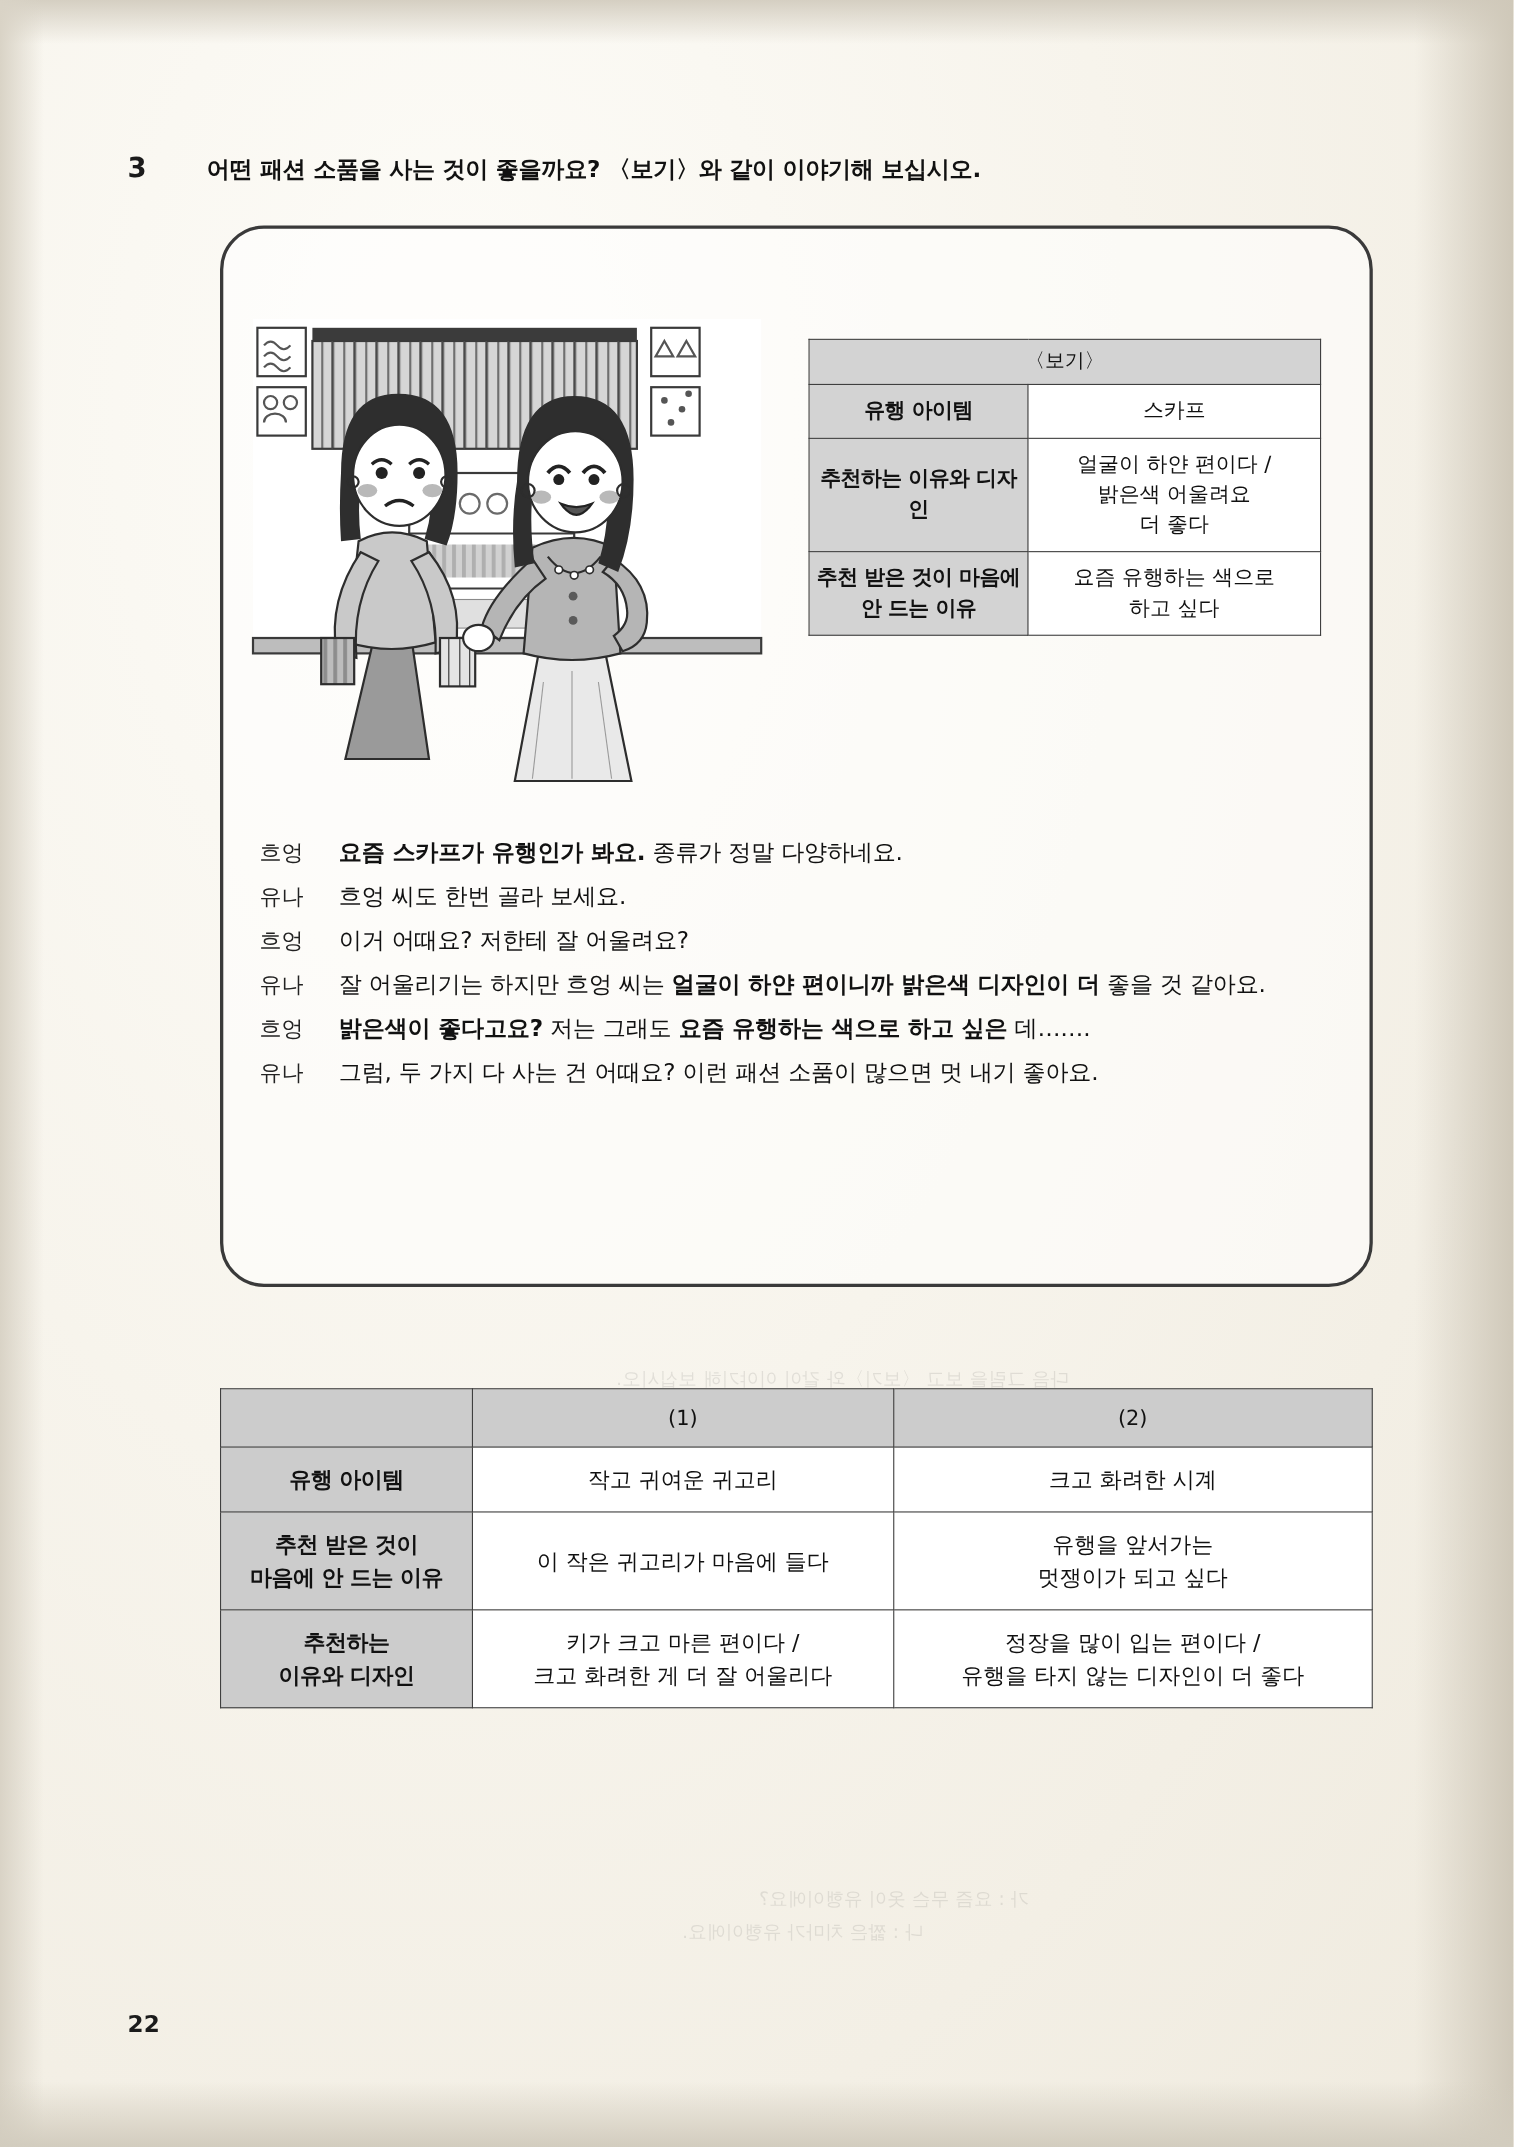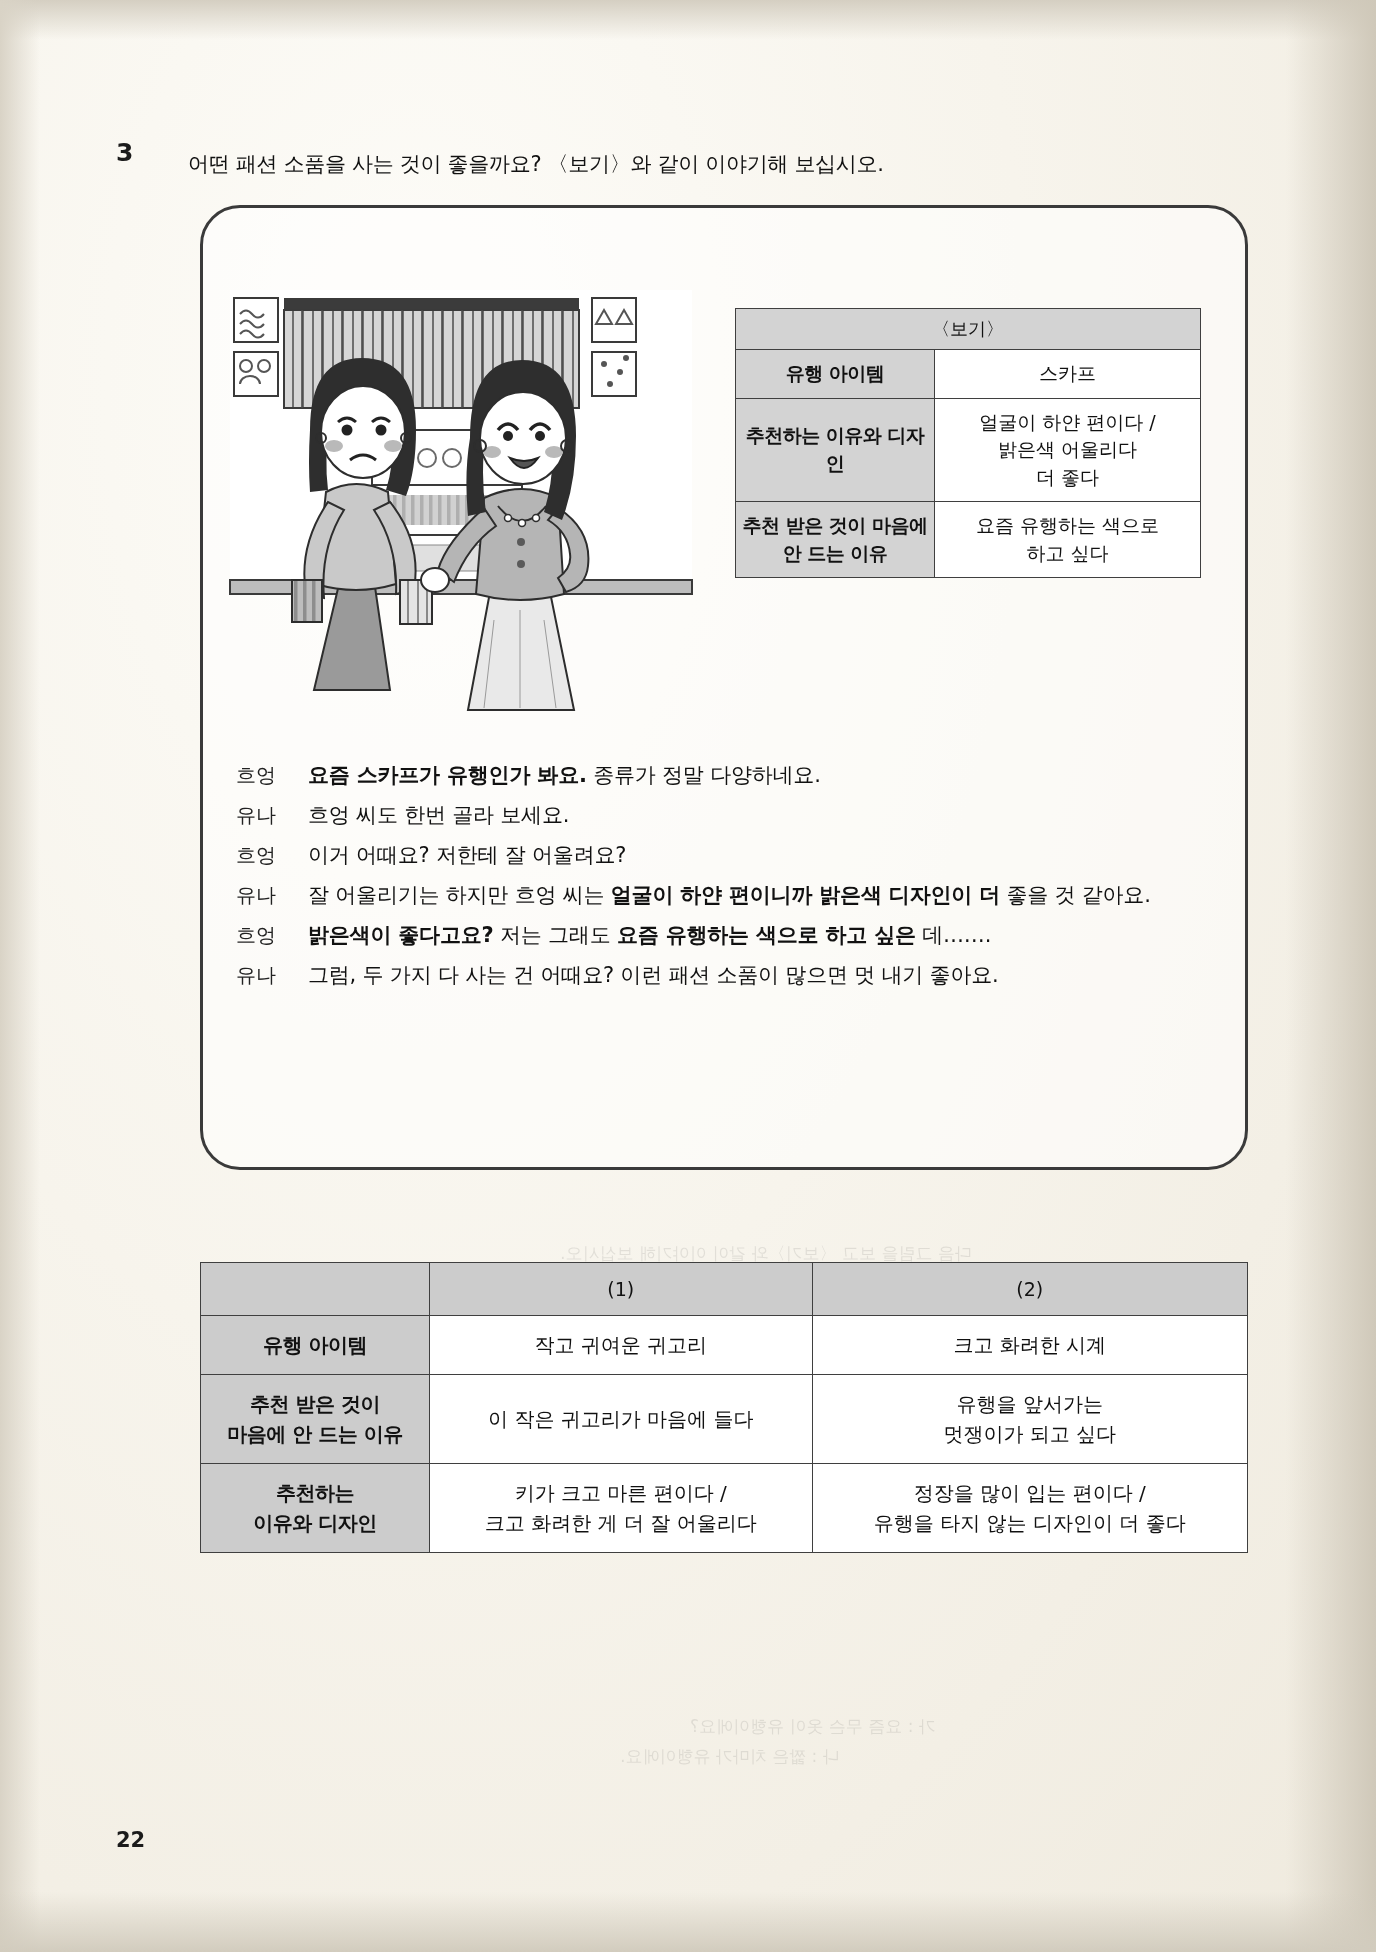--- a/index.html
+++ b/index.html
@@ -53,24 +53,23 @@
     top: 138px;
     font-size: 25px;
     font-weight: bold;
     color: #1b1b1b;
   }
   .q-title {
     position: absolute;
     left: 188px;
     top: 140px;
     font-size: 21px;
-    font-weight: normal;
+    font-weight: bold;
     color: #111;
     letter-spacing: -0.3px;
-    margin-top: 10px;
   }
 
   
   .card {
     position: absolute;
     left: 200px;
     top: 205px;
     width: 1048px;
     height: 965px;
     border: 3px solid #3a3a3a;
@@ -350,21 +349,21 @@
         <tr>
       <td class="hdr" colspan="2">〈보기〉</td>
     </tr>
     <tr>
       <td class="lbl">유행 아이템</td>
       <td class="val">스카프</td>
     </tr>
     <tr>
       <td class="lbl" style="white-space:pre-line">추천하는 이유와 디자인</td>
       <td class="val" style="white-space:pre-line">얼굴이 하얀 편이다 /
-밝은색 어울리다
+밝은색 어울려요
 더 좋다</td>
     </tr>
     <tr>
       <td class="lbl" style="white-space:pre-line">추천 받은 것이 마음에 안 드는 이유</td>
       <td class="val" style="white-space:pre-line">요즘 유행하는 색으로
 하고 싶다</td>
     </tr>
   </tbody>
     </table>
 

